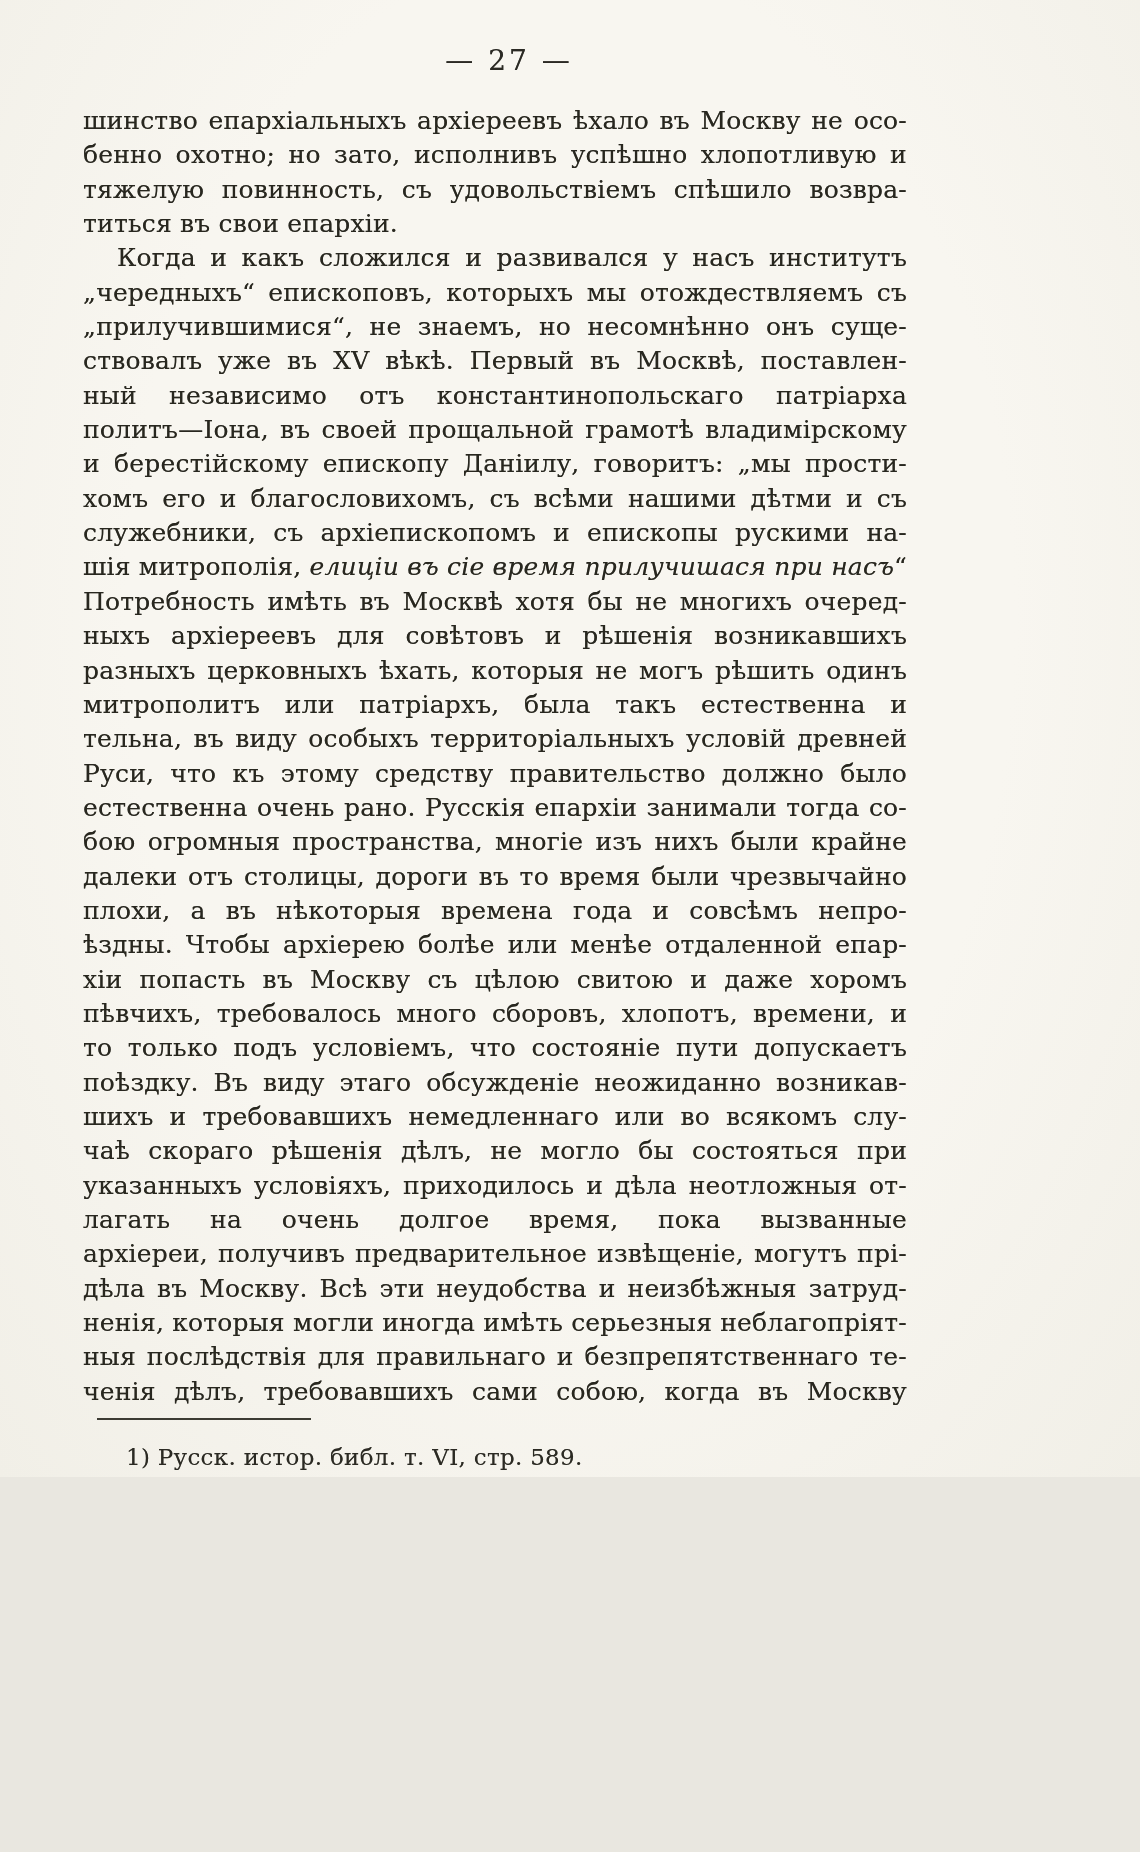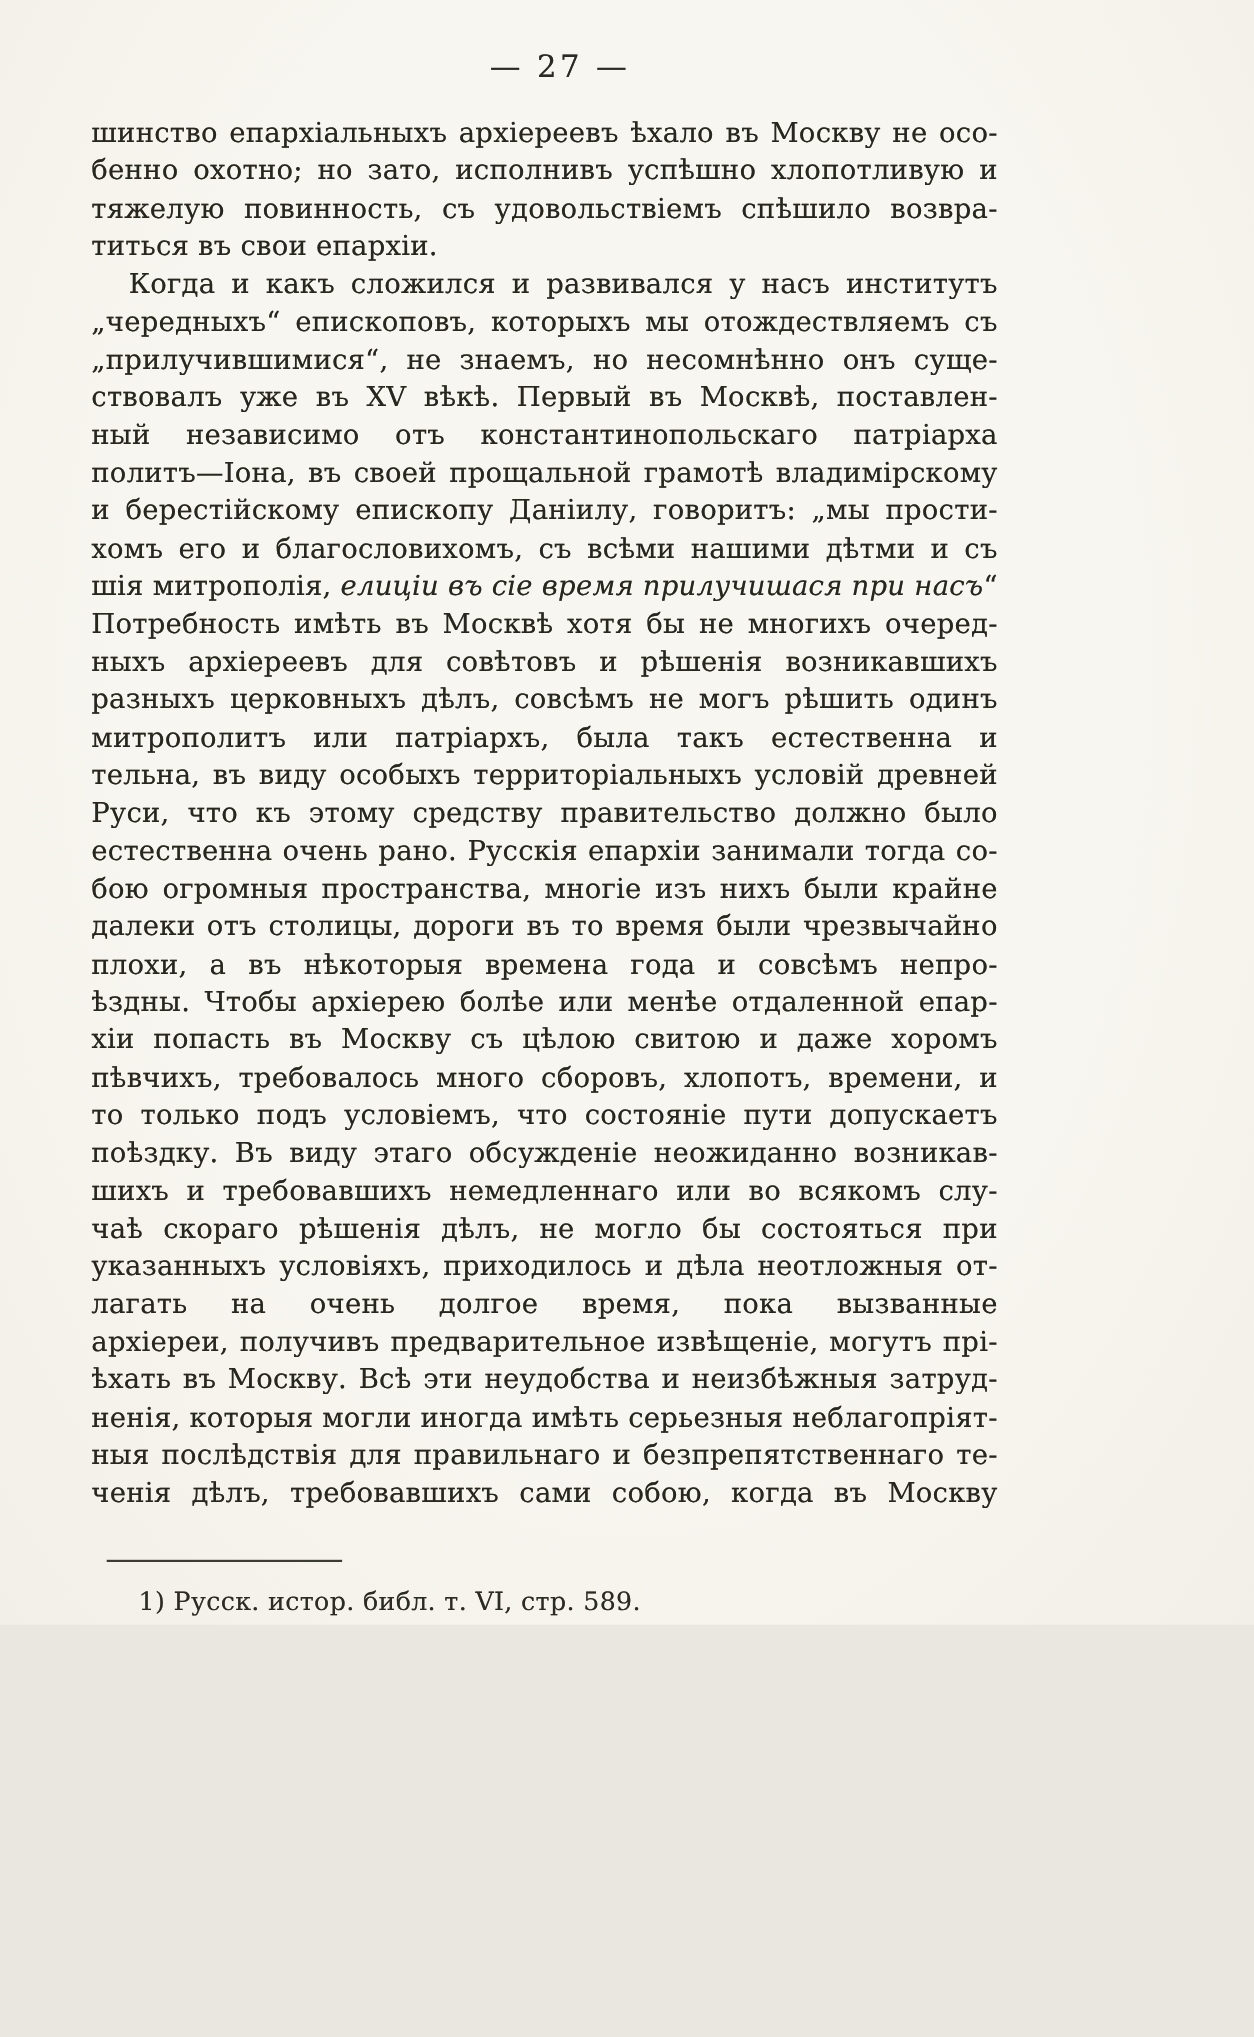--- a/index.html
+++ b/index.html
@@ -78,42 +78,43 @@
       <div class="line"><span>тяжелую повинность, съ удовольствіемъ спѣшило возвра-</span></div>
       <div class="line last"><span>титься въ свои епархіи.</span></div>
       <div class="line indent"><span>Когда и какъ сложился и развивался у насъ институтъ</span></div>
       <div class="line"><span>„чередныхъ“ епископовъ, которыхъ мы отождествляемъ съ</span></div>
       <div class="line"><span>„прилучившимися“, не знаемъ, но несомнѣнно онъ суще-</span></div>
       <div class="line"><span>ствовалъ уже въ XV вѣкѣ. Первый въ Москвѣ, поставлен-</span></div>
       <div class="line"><span>ный независимо отъ константинопольскаго патріарха митро-</span></div>
       <div class="line"><span>политъ—Іона, въ своей прощальной грамотѣ владимірскому</span></div>
       <div class="line"><span>и берестійскому епископу Даніилу, говоритъ: „мы прости-</span></div>
       <div class="line"><span>хомъ его и благословихомъ, съ всѣми нашими дѣтми и съ</span></div>
+      <div class="line"><span>служебники, съ архіепископомъ и епископы рускими на-</span></div>
       <div class="line"><span>шія митрополія, </span><span class="it">елиціи въ сіе время прилучишася при насъ</span><span>“ ¹).</span></div>
       <div class="line"><span>Потребность имѣть въ Москвѣ хотя бы не многихъ очеред-</span></div>
       <div class="line"><span>ныхъ архіереевъ для совѣтовъ и рѣшенія возникавшихъ</span></div>
-      <div class="line"><span>разныхъ церковныхъ дѣлъ, совсѣмъ не могъ рѣшить одинъ</span></div>
+      <div class="line"><span>разныхъ церковныхъ ѣхать, которыя не могъ рѣшить одинъ</span></div>
       <div class="line"><span>митрополитъ или патріархъ, была такъ естественна и настоя-</span></div>
       <div class="line"><span>тельна, въ виду особыхъ территоріальныхъ условій древней</span></div>
       <div class="line"><span>Руси, что къ этому средству правительство должно было</span></div>
       <div class="line"><span>естественна очень рано. Русскія епархіи занимали тогда со-</span></div>
       <div class="line"><span>бою огромныя пространства, многіе изъ нихъ были крайне</span></div>
       <div class="line"><span>далеки отъ столицы, дороги въ то время были чрезвычайно</span></div>
       <div class="line"><span>плохи, а въ нѣкоторыя времена года и совсѣмъ непро-</span></div>
       <div class="line"><span>ѣздны. Чтобы архіерею болѣе или менѣе отдаленной епар-</span></div>
       <div class="line"><span>хіи попасть въ Москву съ цѣлою свитою и даже хоромъ</span></div>
       <div class="line"><span>пѣвчихъ, требовалось много сборовъ, хлопотъ, времени, и</span></div>
       <div class="line"><span>то только подъ условіемъ, что состояніе пути допускаетъ</span></div>
       <div class="line"><span>поѣздку. Въ виду этаго обсужденіе неожиданно возникав-</span></div>
       <div class="line"><span>шихъ и требовавшихъ немедленнаго или во всякомъ слу-</span></div>
       <div class="line"><span>чаѣ скораго рѣшенія дѣлъ, не могло бы состояться при</span></div>
       <div class="line"><span>указанныхъ условіяхъ, приходилось и дѣла неотложныя от-</span></div>
       <div class="line"><span>лагать на очень долгое время, пока вызванные епархіальные</span></div>
       <div class="line"><span>архіереи, получивъ предварительное извѣщеніе, могутъ прі-</span></div>
-      <div class="line"><span>ѣхать въ Москву. Всѣ эти неудобства и неизбѣжныя затруд-</span></div>
+      <div class="line"><span>дѣла въ Москву. Всѣ эти неудобства и неизбѣжныя затруд-</span></div>
       <div class="line"><span>ненія, которыя могли иногда имѣть серьезныя неблагопріят-</span></div>
       <div class="line"><span>ныя послѣдствія для правильнаго и безпрепятственнаго те-</span></div>
       <div class="line"><span>ченія дѣлъ, требовавшихъ сами собою, когда въ Москву</span></div>
     </div>
 
   <div class="footnote-sep"></div>
 
   <div class="footnote">1) Русск. истор. библ. т. VI, стр. 589.</div>
 
   <div class="artifact"></div>

